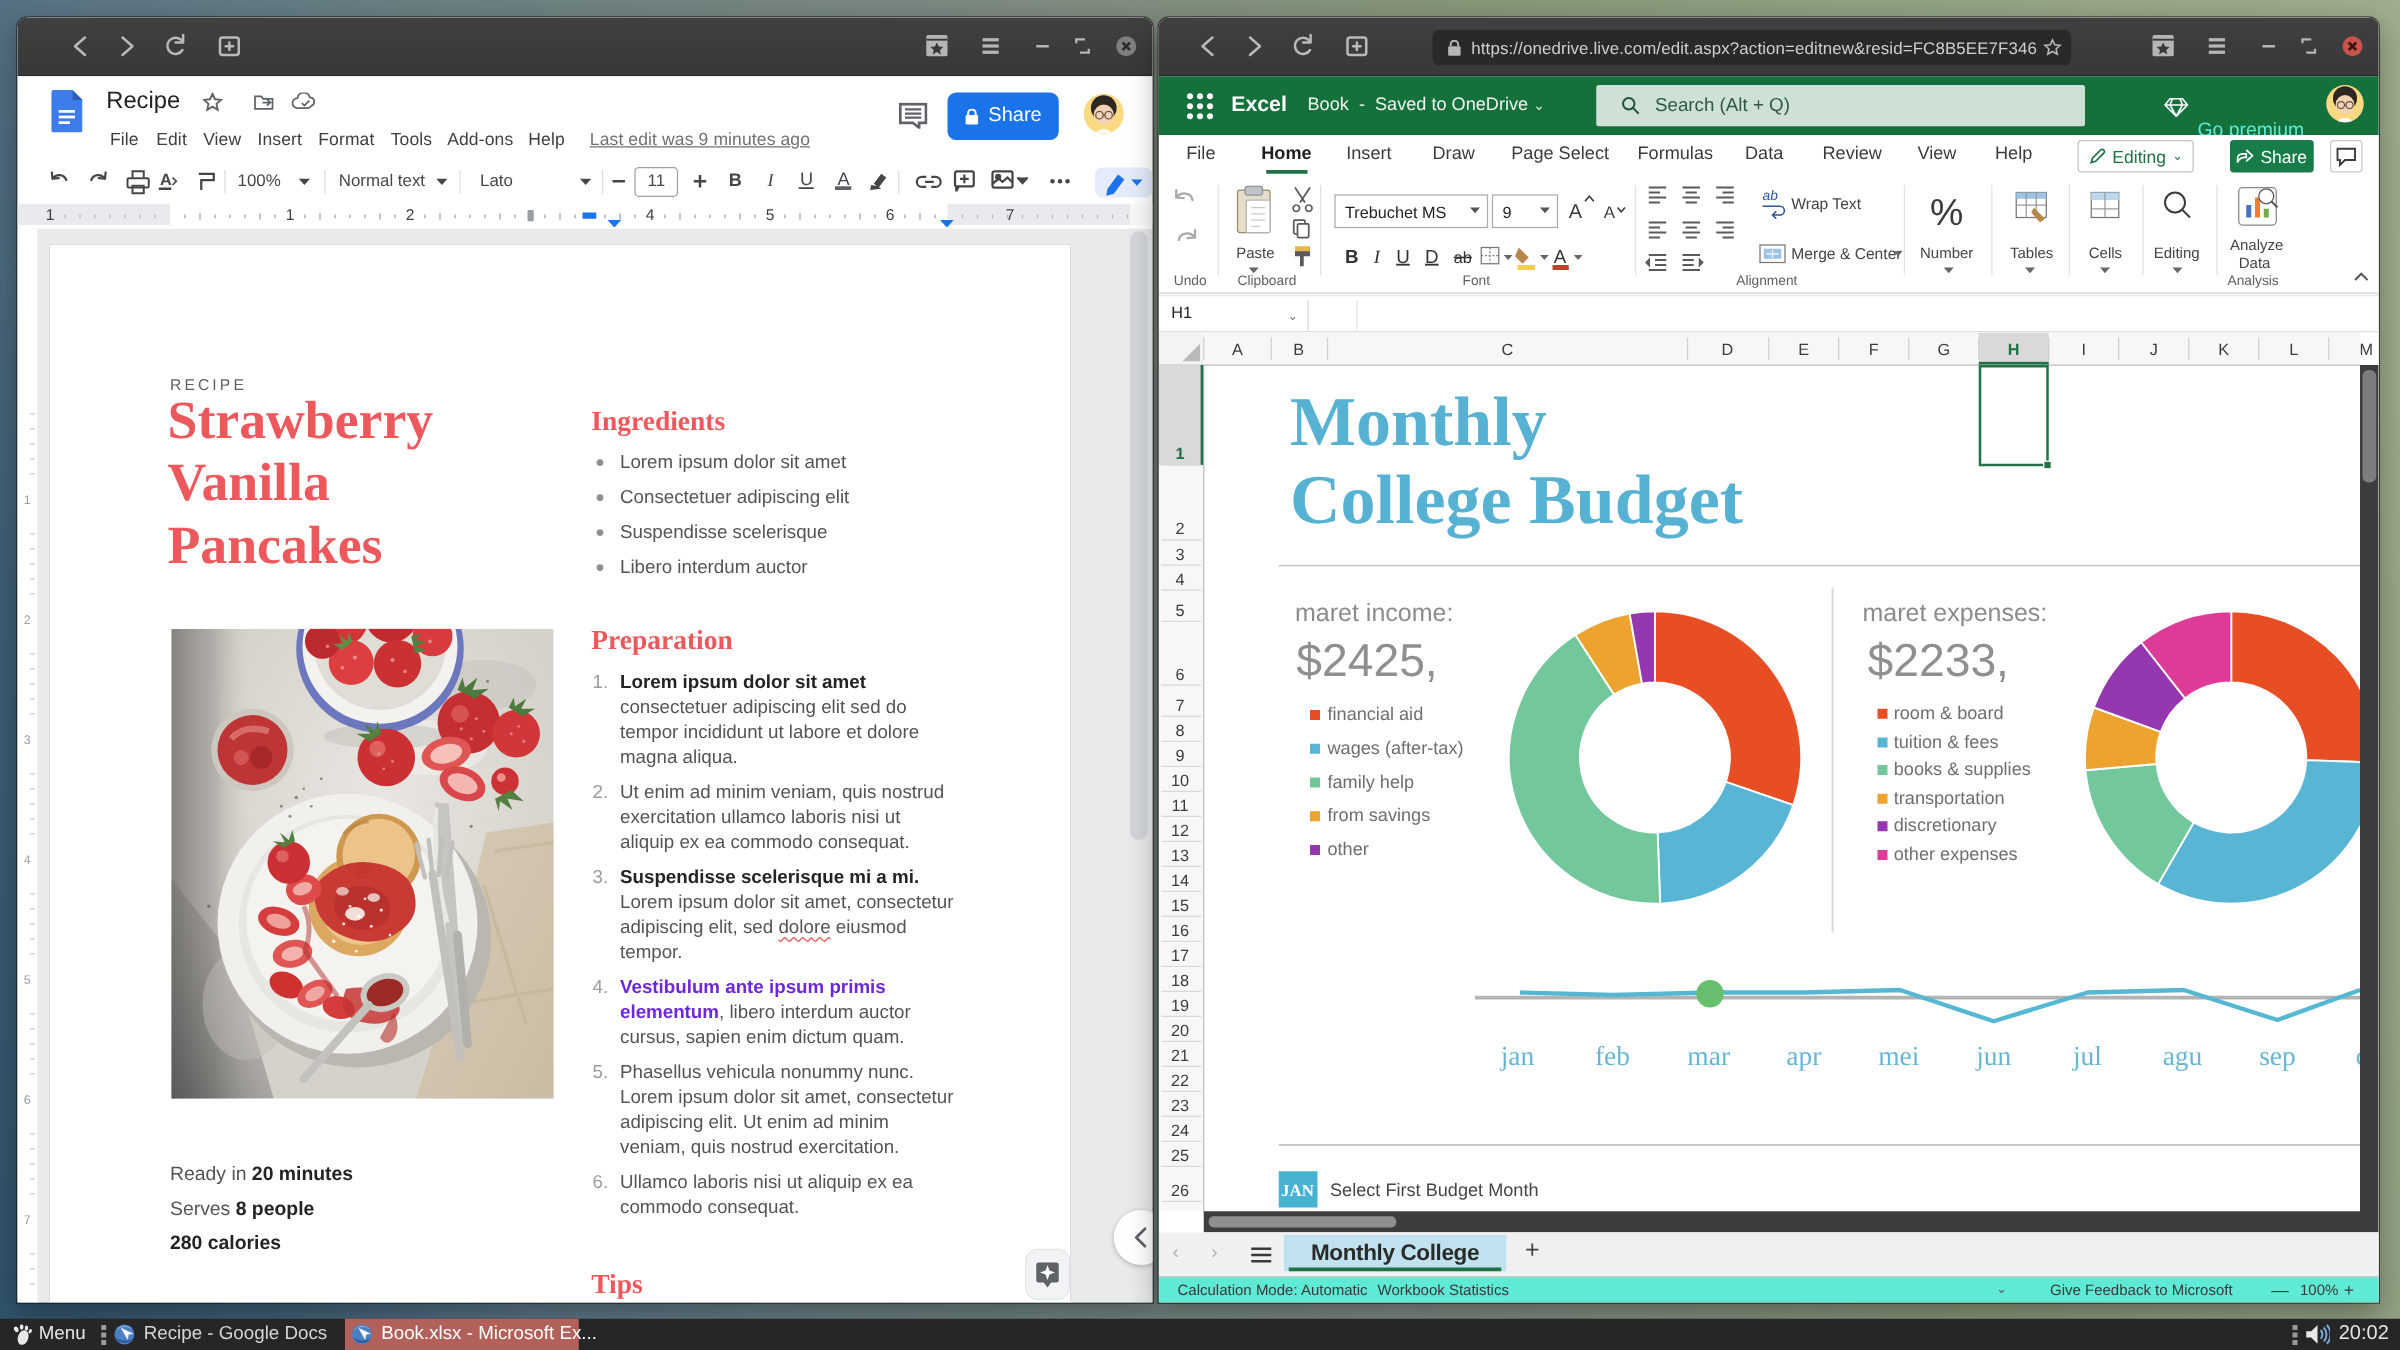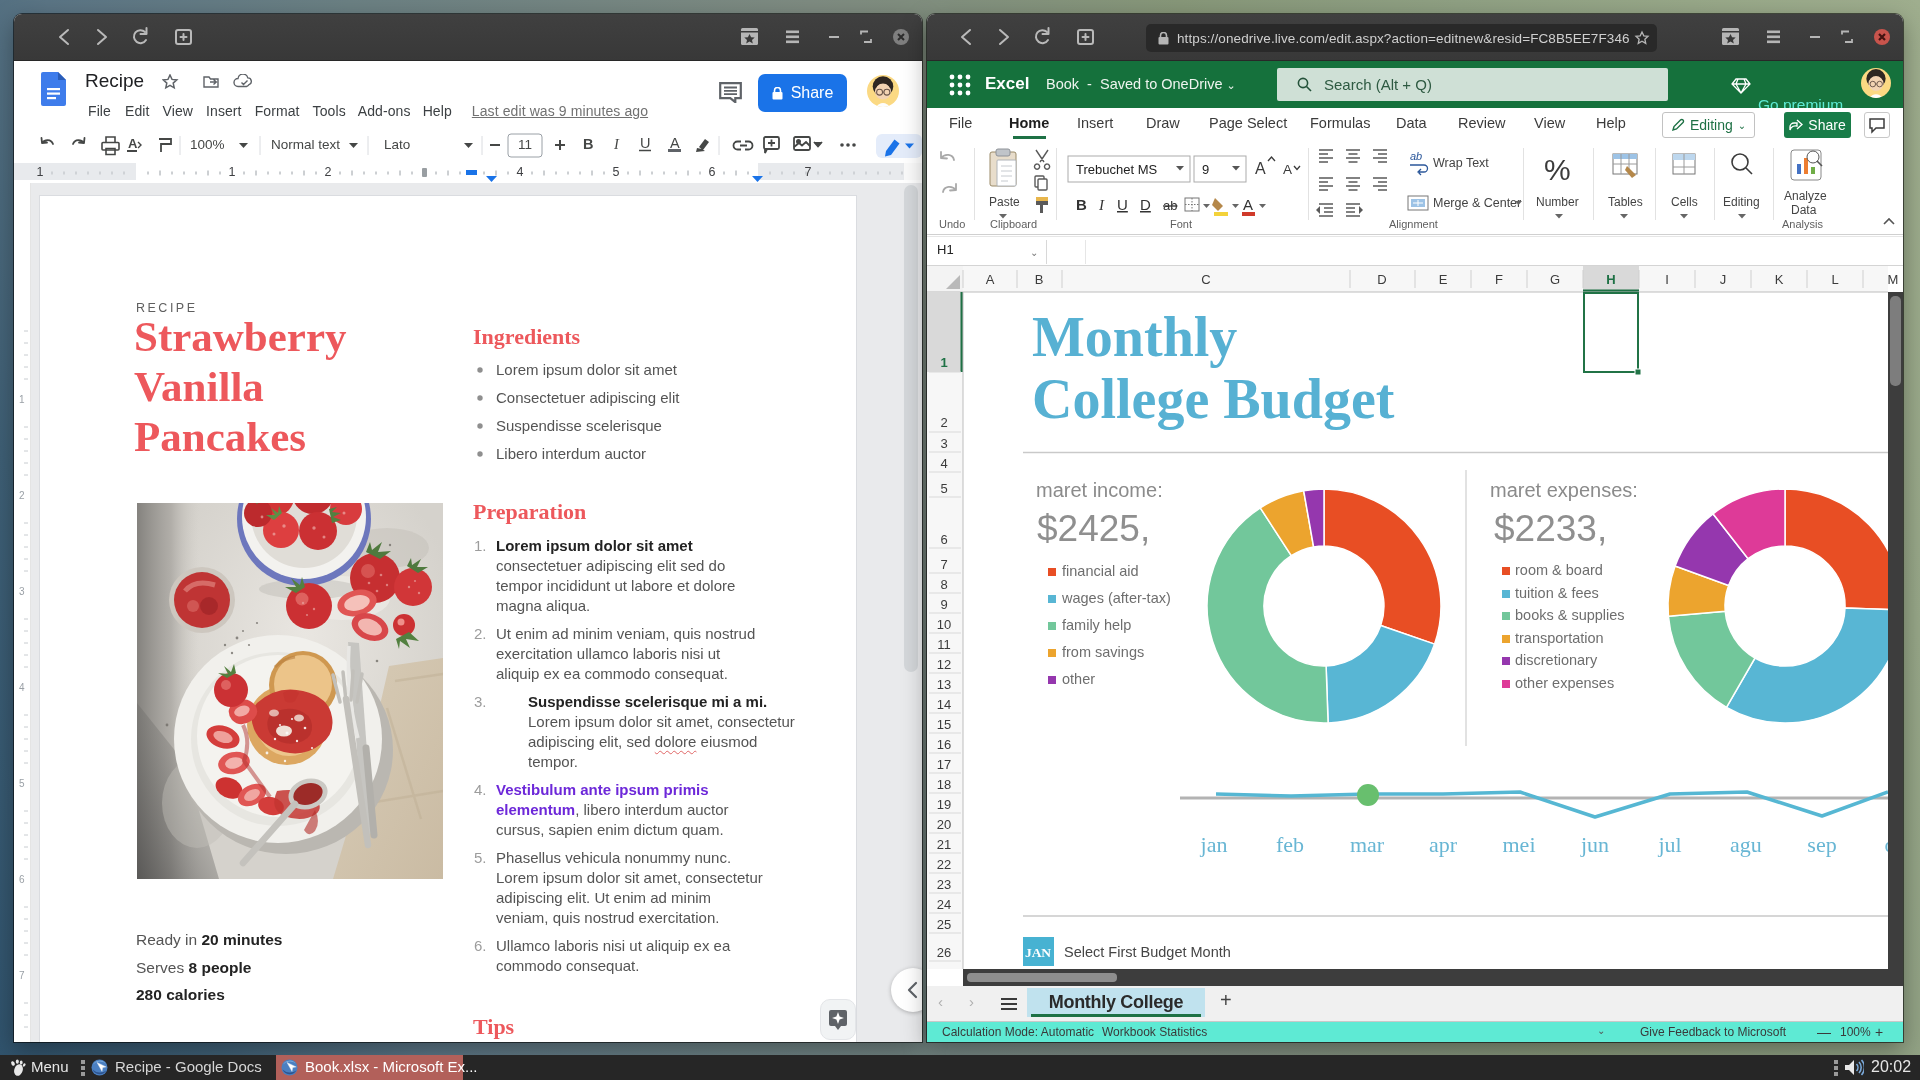--- a/index.html
+++ b/index.html
@@ -211,21 +211,21 @@
             <circle cx="4" cy="98" r="2.7"></circle>
           </g>
         </svg>
       <div class="abs" style="left:433px; top:303px; font-family:'Liberation Serif',serif; font-weight:bold; font-size:22px; color:#ed585c;">Preparation</div>
       <div class="abs" style="left:434px; top:340px; width:290px; font-size:15px; line-height:20px; color:#9c9c9c;">
         <div style="position:absolute; left:0; top:0;">1.</div>
         <div style="position:absolute; left:22px; top:0; width:268px; color:#545454;"><b style="color:#232323;">Lorem ipsum dolor sit amet</b> consectetuer adipiscing elit sed do tempor incididunt ut labore et dolore magna aliqua.</div>
         <div style="position:absolute; left:0; top:88px;">2.</div>
         <div style="position:absolute; left:22px; top:88px; width:268px; color:#545454;">Ut enim ad minim veniam, quis nostrud exercitation ullamco laboris nisi ut aliquip ex ea commodo consequat.</div>
         <div style="position:absolute; left:0; top:156px;">3.</div>
-        <div style="position:absolute; left:22px; top:156px; width:268px; color:#545454;margin-left:32px;"><b style="color:#232323;">Suspendisse scelerisque mi a mi.</b> Lorem ipsum dolor sit amet, consectetur adipiscing elit, sed <span style="text-decoration:underline wavy #e06666 1px; text-underline-offset:3px;">dolore</span> eiusmod tempor.</div>
+        <div style="position:absolute; left:22px; top:156px; width:268px; color:#545454;"><b style="color:#232323;">Suspendisse scelerisque mi a mi.</b> Lorem ipsum dolor sit amet, consectetur adipiscing elit, sed <span style="text-decoration:underline wavy #e06666 1px; text-underline-offset:3px;">dolore</span> eiusmod tempor.</div>
         <div style="position:absolute; left:0; top:244px;">4.</div>
         <div style="position:absolute; left:22px; top:244px; width:268px; color:#545454;"><b style="color:#6d28d9;">Vestibulum ante ipsum primis elementum</b>, libero interdum auctor cursus, sapien enim dictum quam.</div>
         <div style="position:absolute; left:0; top:312px;">5.</div>
         <div style="position:absolute; left:22px; top:312px; width:268px; color:#545454;">Phasellus vehicula nonummy nunc. Lorem ipsum dolor sit amet, consectetur adipiscing elit. Ut enim ad minim veniam, quis nostrud exercitation.</div>
         <div style="position:absolute; left:0; top:400px;">6.</div>
         <div style="position:absolute; left:22px; top:400px; width:268px; color:#545454;">Ullamco laboris nisi ut aliquip ex ea commodo consequat.</div>
       </div>
       <div class="abs" style="left:433px; top:818px; font-family:'Liberation Serif',serif; font-weight:bold; font-size:22px; color:#ed585c;">Tips</div>
       <div class="abs" style="left:96px; top:730px; font-size:15.5px; line-height:27.5px; color:#545454;">
         Ready in <b style="color:#232323;">20 minutes</b><br>Serves <b style="color:#232323;">8 people</b><br><b style="color:#232323;">280 calories</b>

